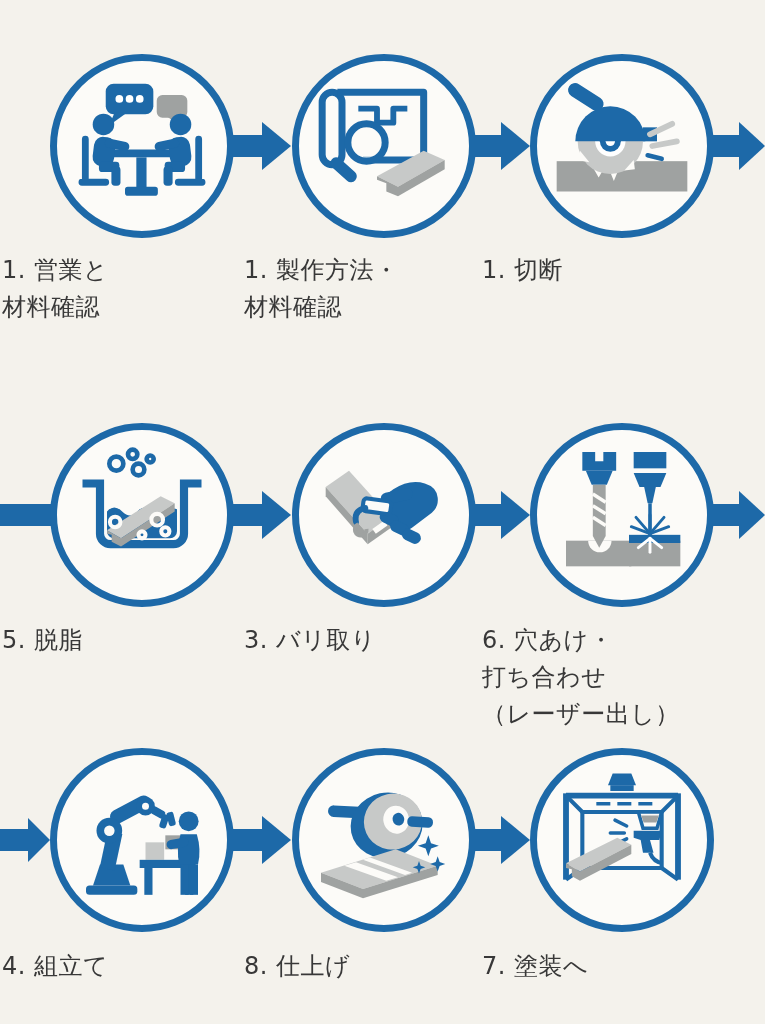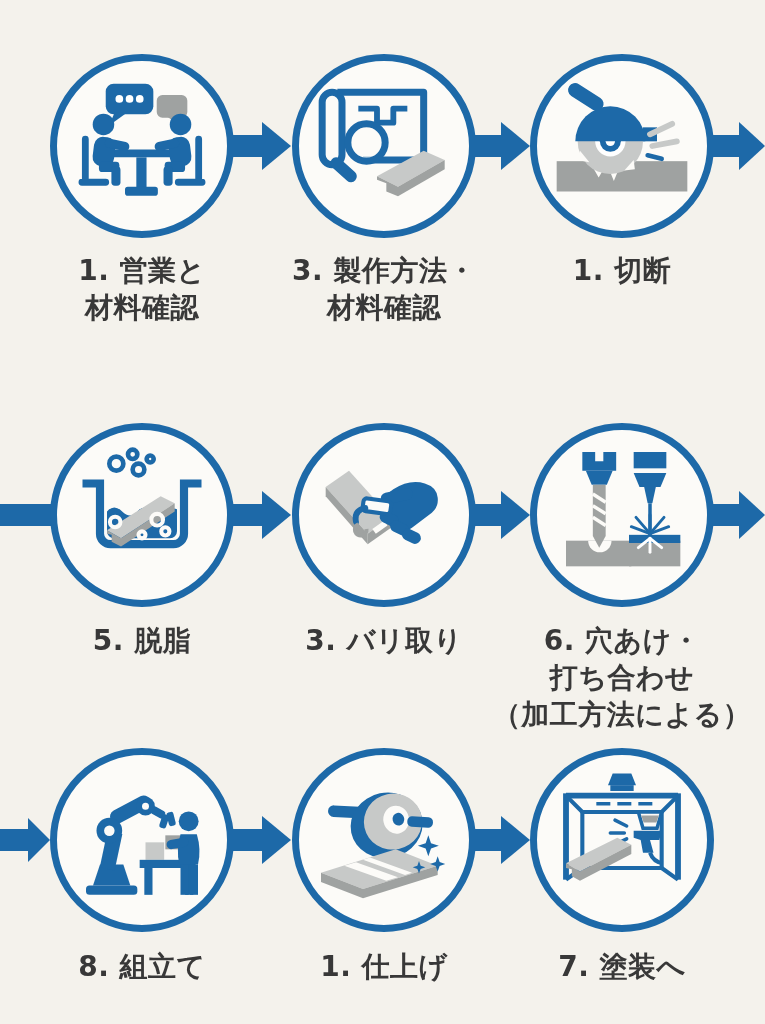--- a/index.html
+++ b/index.html
@@ -25,23 +25,22 @@
     border:7px solid var(--blue);
     border-radius:50%;
     background:var(--paper);
     display:flex;align-items:center;justify-content:center;
   }
   .arrow{position:absolute;}
   .arrow rect,.arrow polygon{fill:var(--blue);}
   .label{
     position:absolute;
     width:280px;
-    text-align:center;
-    font-weight:bold;
-    font-size:28px;
+    font-weight:normal;
+    font-size:24px;
     line-height:37px;
     color:var(--text);
     letter-spacing:0.5px;
   }
 </style>
 </head>
 <body>
 
 <div class="canvas">
 
@@ -135,21 +134,21 @@
   <svg class="arrow" style="left:713px;top:122px" width="52" height="48" viewBox="0 0 52 48">
       <rect x="0" y="13" width="26" height="22"></rect>
       <polygon points="26,0 52,24 26,48"></polygon>
     </svg>
 
   <div class="label" style="left:2px;top:252px">
     <div>1. 営業と</div>
     <div>材料確認</div>
   </div>
   <div class="label" style="left:244px;top:252px">
-    <div>3. 製作方法・</div>
+    <div>1. 製作方法・</div>
     <div>材料確認</div>
   </div>
   <div class="label" style="left:482px;top:252px">
     <div>1. 切断</div>
   </div>
 
   <svg class="arrow" style="left:0px;top:504px" width="52" height="22" viewBox="0 0 52 22">
       <rect x="0" y="0" width="52" height="22"></rect>
     </svg>
 
@@ -248,21 +247,21 @@
 
   <div class="label" style="left:2px;top:622px">
     <div>5. 脱脂</div>
   </div>
   <div class="label" style="left:244px;top:622px">
     <div>3. バリ取り</div>
   </div>
   <div class="label" style="left:482px;top:622px">
     <div>6. 穴あけ・</div>
     <div>打ち合わせ</div>
-    <div>（加工方法による）</div>
+    <div>（レーザー出し）</div>
   </div>
 
   <svg class="arrow" style="left:0px;top:816px" width="50" height="48" viewBox="0 0 50 48">
       <rect x="0" y="13" width="28" height="22"></rect>
       <polygon points="28,2 50,24 28,46"></polygon>
     </svg>
 
   <div class="circle" style="left:50px;top:748px">
     <svg viewBox="0 0 120 120" width="140" height="140">
       <g fill="var(--blue)">
@@ -357,22 +356,22 @@
           <path d="M62 54 h-12"></path>
           <path d="M64 59 l-10 5"></path>
       </g>
       <polygon points="12,80 56,58 68,64 24,87" fill="var(--lgray)"></polygon>
       <polygon points="24,87 68,64 68,72 24,95" fill="var(--gray)"></polygon>
       <polygon points="12,80 24,87 24,95 17,91 17,85 12,84" fill="var(--gray)"></polygon>
     </svg>
   </div>
 
   <div class="label" style="left:2px;top:948px">
-    <div>8. 組立て</div>
+    <div>4. 組立て</div>
   </div>
   <div class="label" style="left:244px;top:948px">
-    <div>1. 仕上げ</div>
+    <div>8. 仕上げ</div>
   </div>
   <div class="label" style="left:482px;top:948px">
     <div>7. 塗装へ</div>
   </div>
 
 </div>
 
 </body></html>

